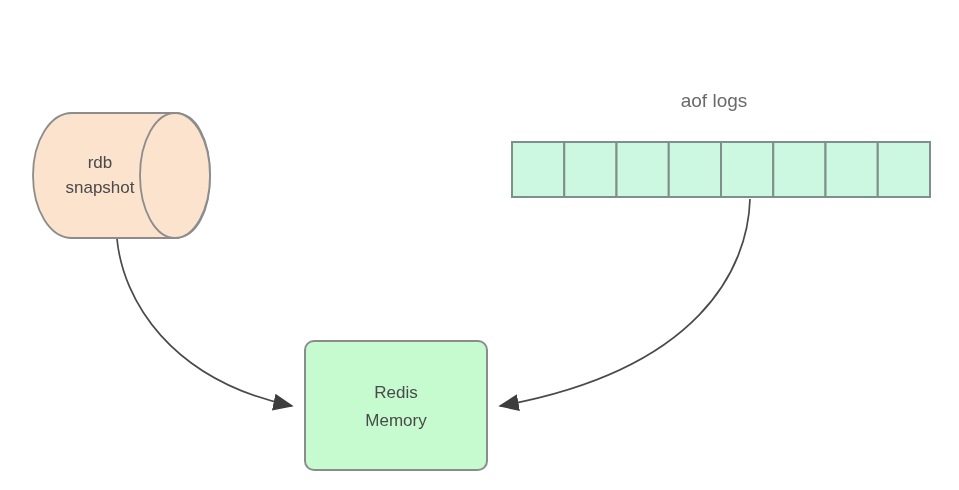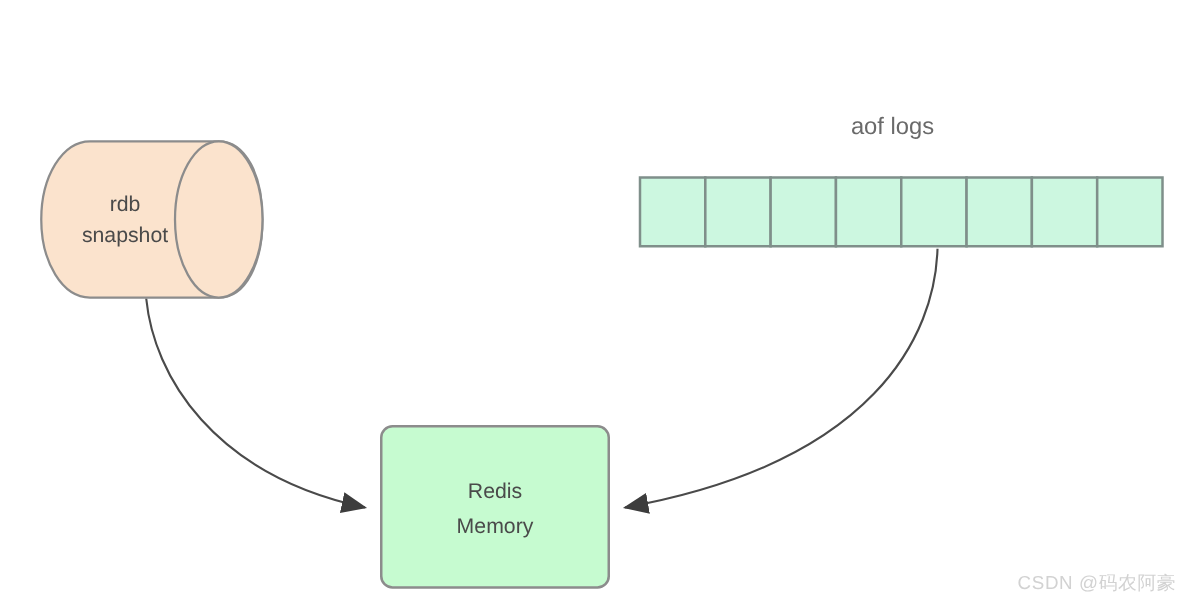--- a/index.html
+++ b/index.html
@@ -100,15 +100,14 @@
     <path d="M 750 199 C 748 268 700 370 500 406" fill="none" stroke="#4a4a4a" stroke-width="1.7" marker-end="url(#arrow-end)"></path>
 
     <g>
       <rect x="305" y="341" width="182" height="129" rx="9" ry="9" fill="#c6fbd0" stroke="#8c8c8c" stroke-width="2"></rect>
       <text class="node-label" x="396" y="394">Redis</text>
       <text class="node-label" x="396" y="422">Memory</text>
     </g>
 
   </svg>
 
-  <div class="watermark">CSDN @码农阿豪</div>
 
 </div>
 
 </body></html>

